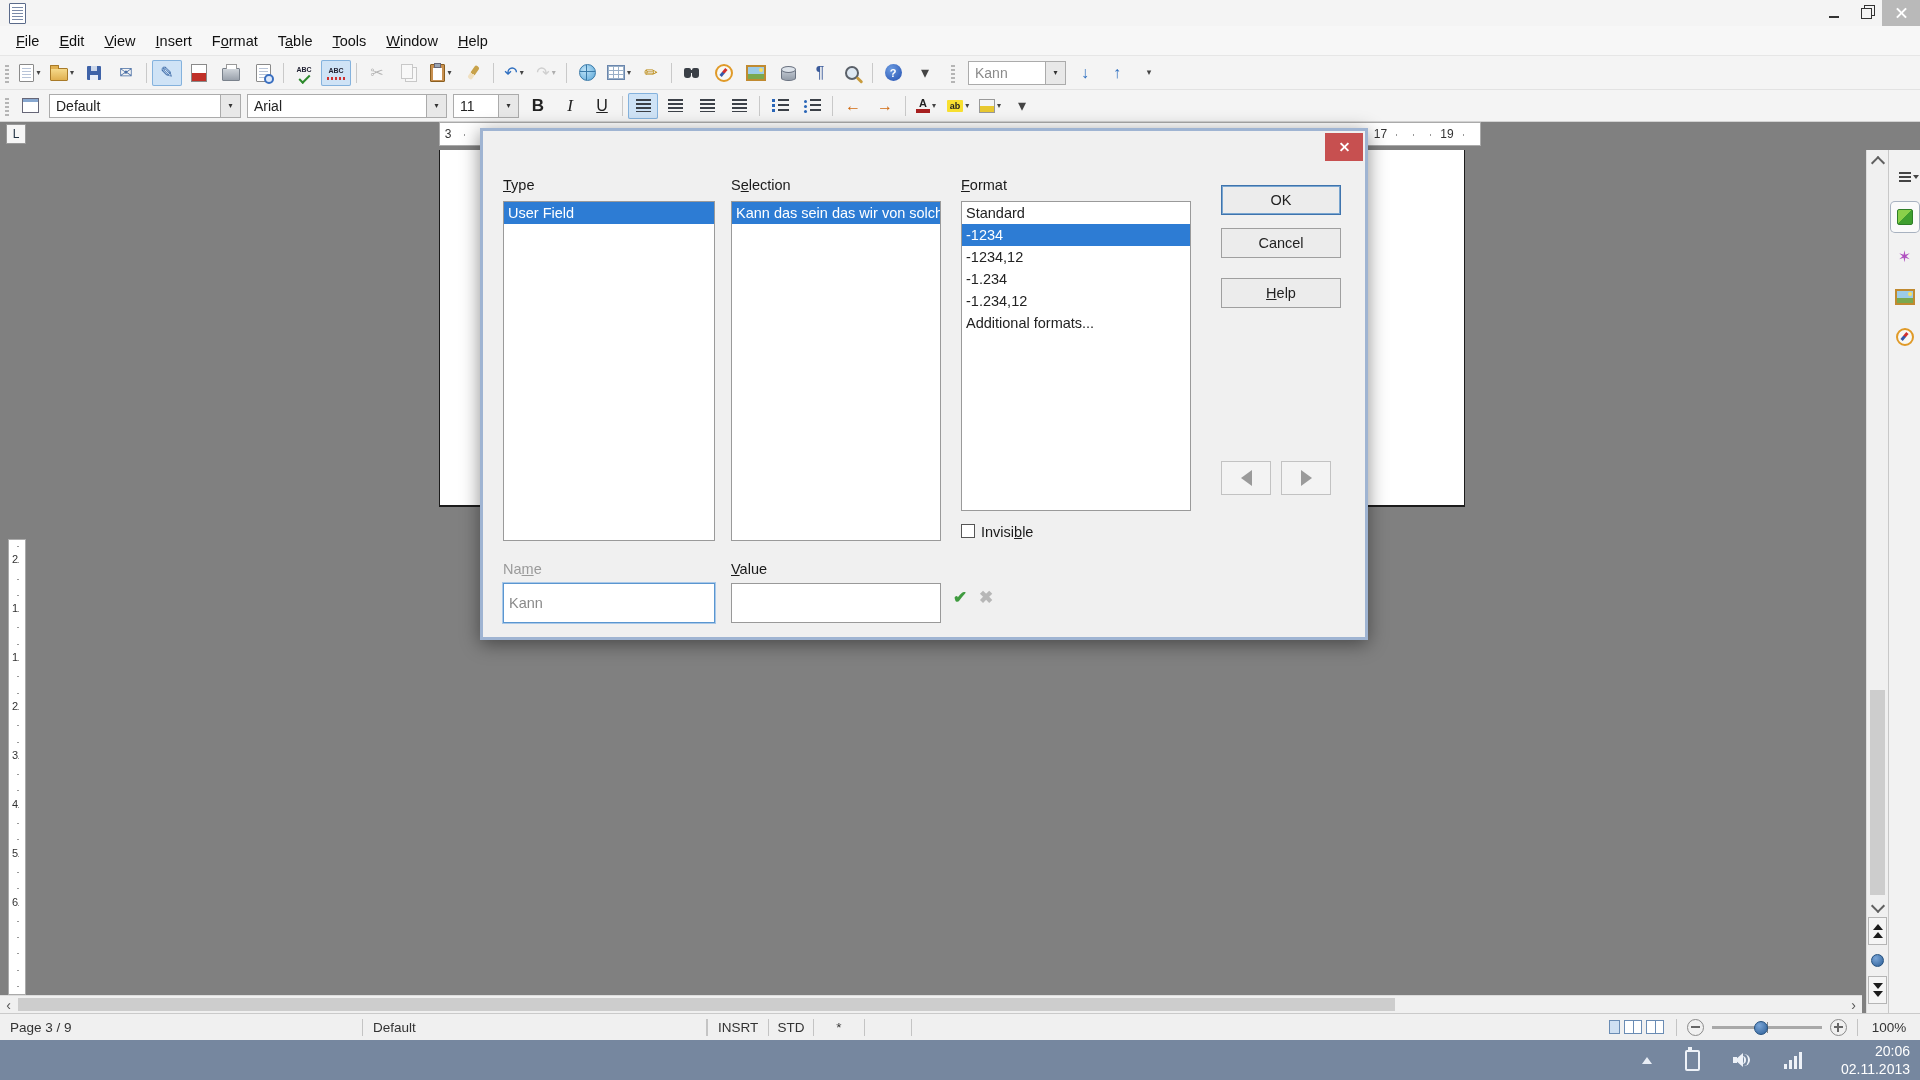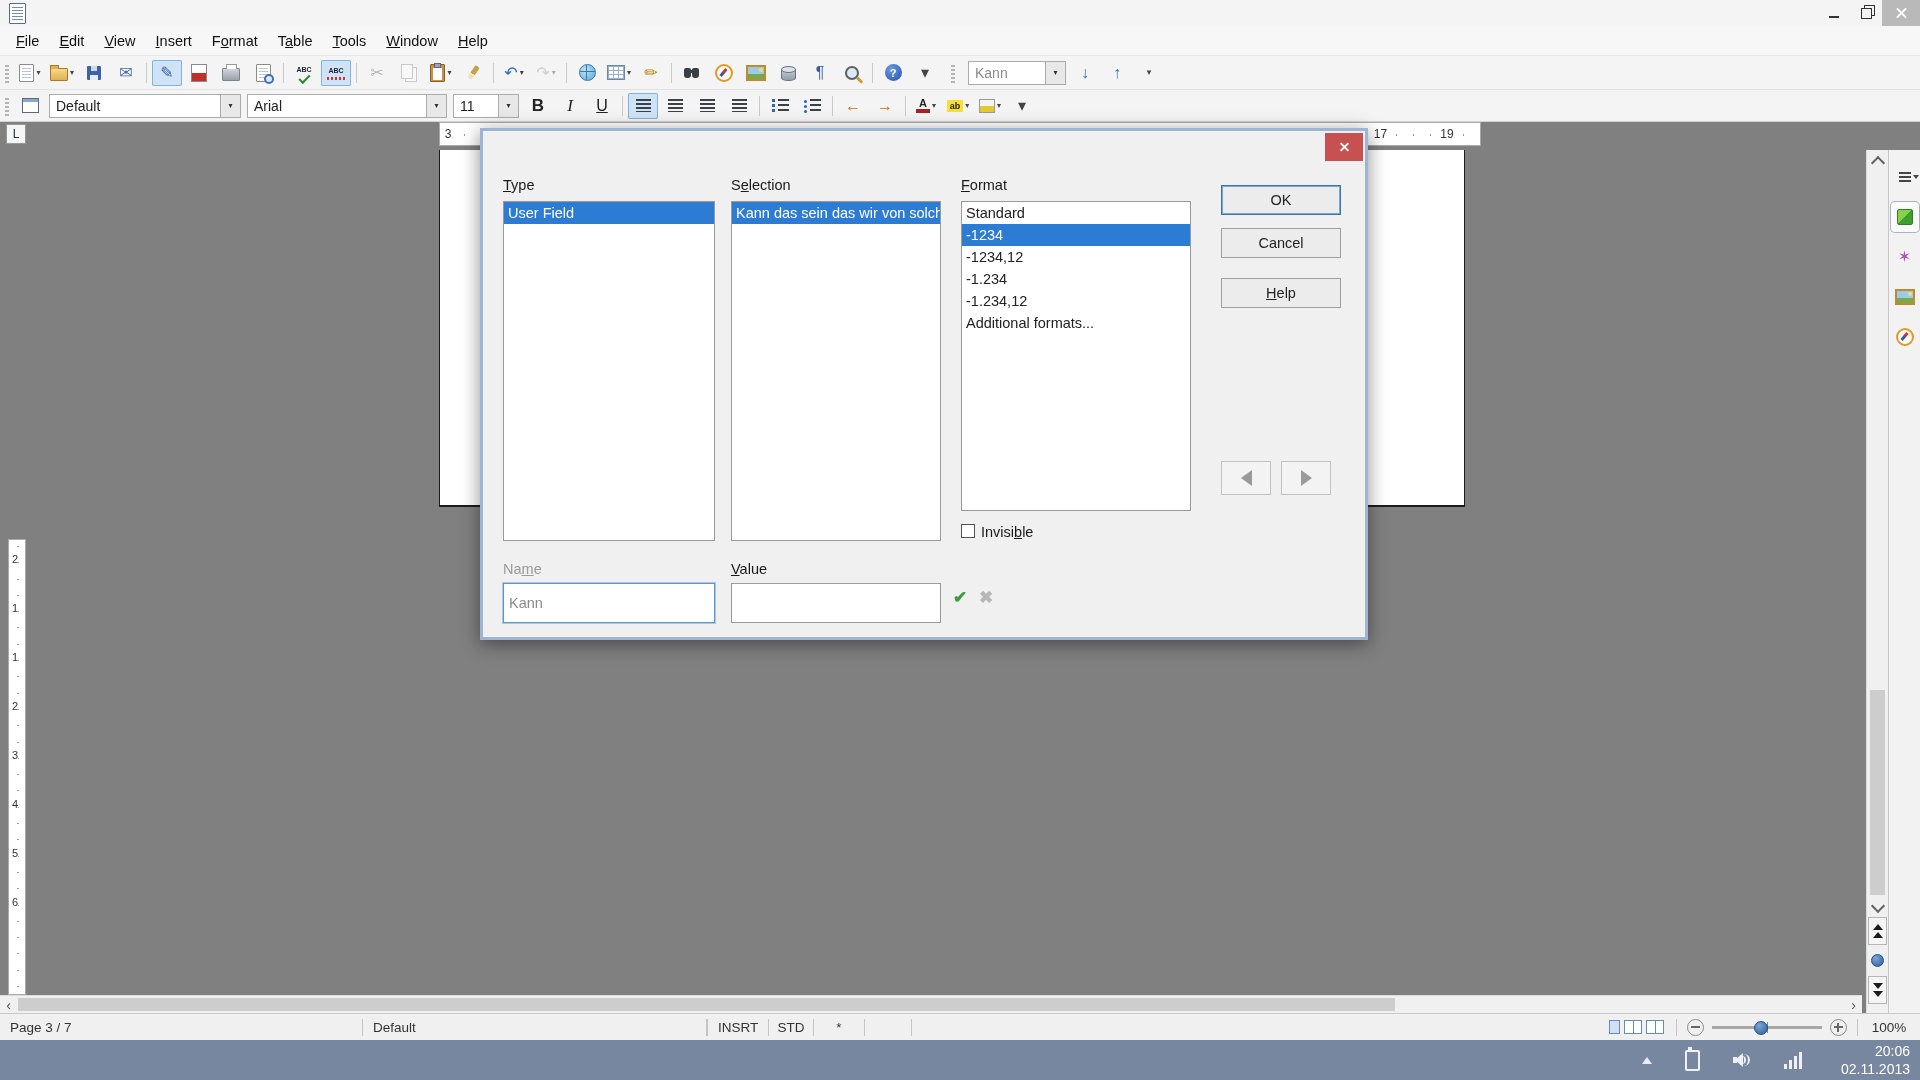--- a/index.html
+++ b/index.html
@@ -602,21 +602,21 @@
 
     <div class="dlg-label dis" style="left:20px;top:430px">Na<u>m</u>e</div>
     <div class="dlg-label" style="left:248px;top:430px"><u>V</u>alue</div>
     <input class="dlg-input focus" style="left: 20px; top: 452px; width: 212px;" value="Kann">
     <input class="dlg-input" style="left: 248px; top: 452px; width: 210px;" value="">
     <span class="mark ok" style="left:470px;top:456px">✔</span>
     <span class="mark del" style="left:496px;top:456px">✖</span>
   </div>
 
   <div class="sb">
-    <div class="sbc" style="width:362px">Page 3 / 7</div>
+    <div class="sbc" style="width:362px">Page 3 / 9</div>
     <div class="sbsep"></div>
     <div class="sbc" style="width:343px">Default</div>
     <div class="sbsep"></div>
     <div class="sbsep"></div>
     <div class="sbc center" style="width:60px">INSRT</div>
     <div class="sbsep"></div>
     <div class="sbc center" style="width:44px">STD</div>
     <div class="sbsep"></div>
     <div class="sbc center" style="width:50px">*</div>
     <div class="sbsep"></div>

